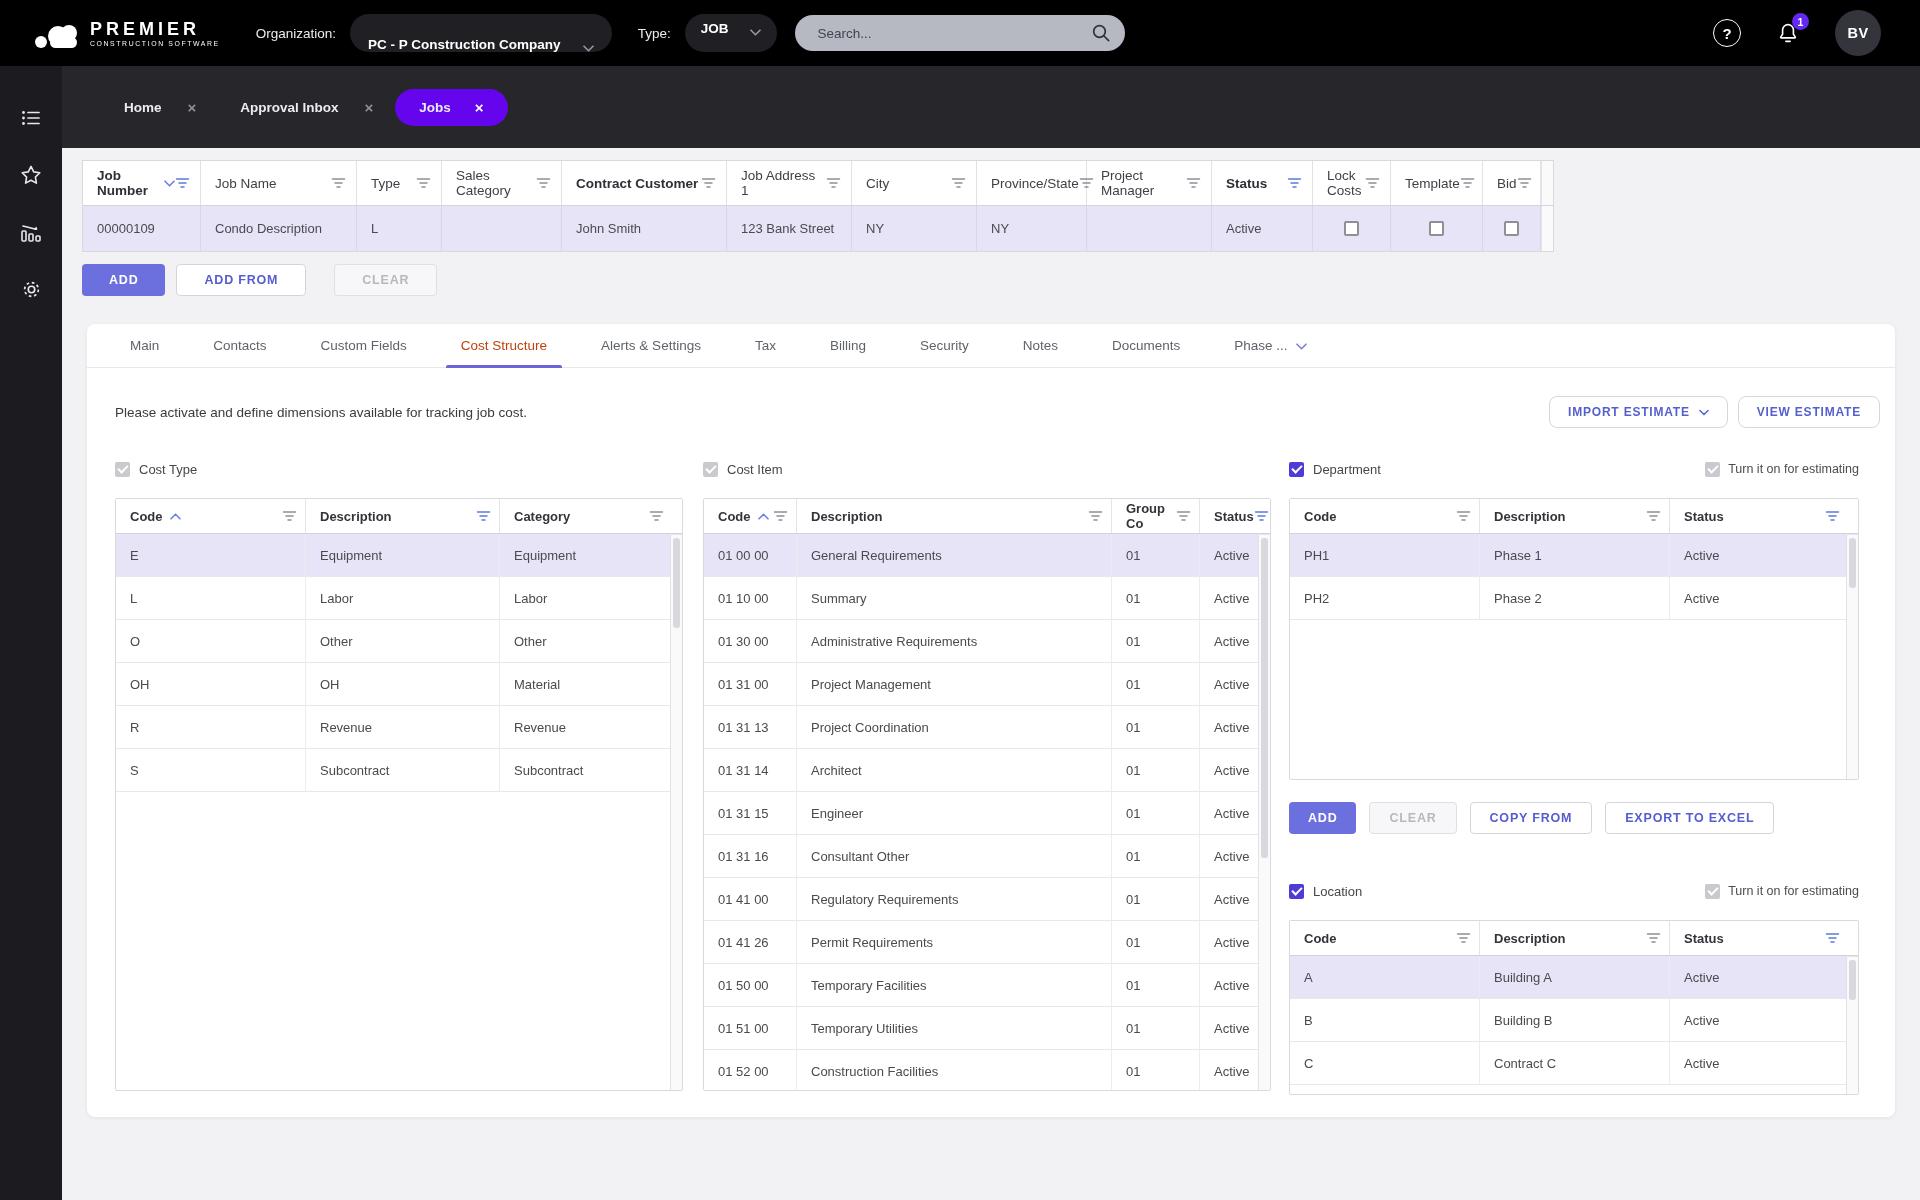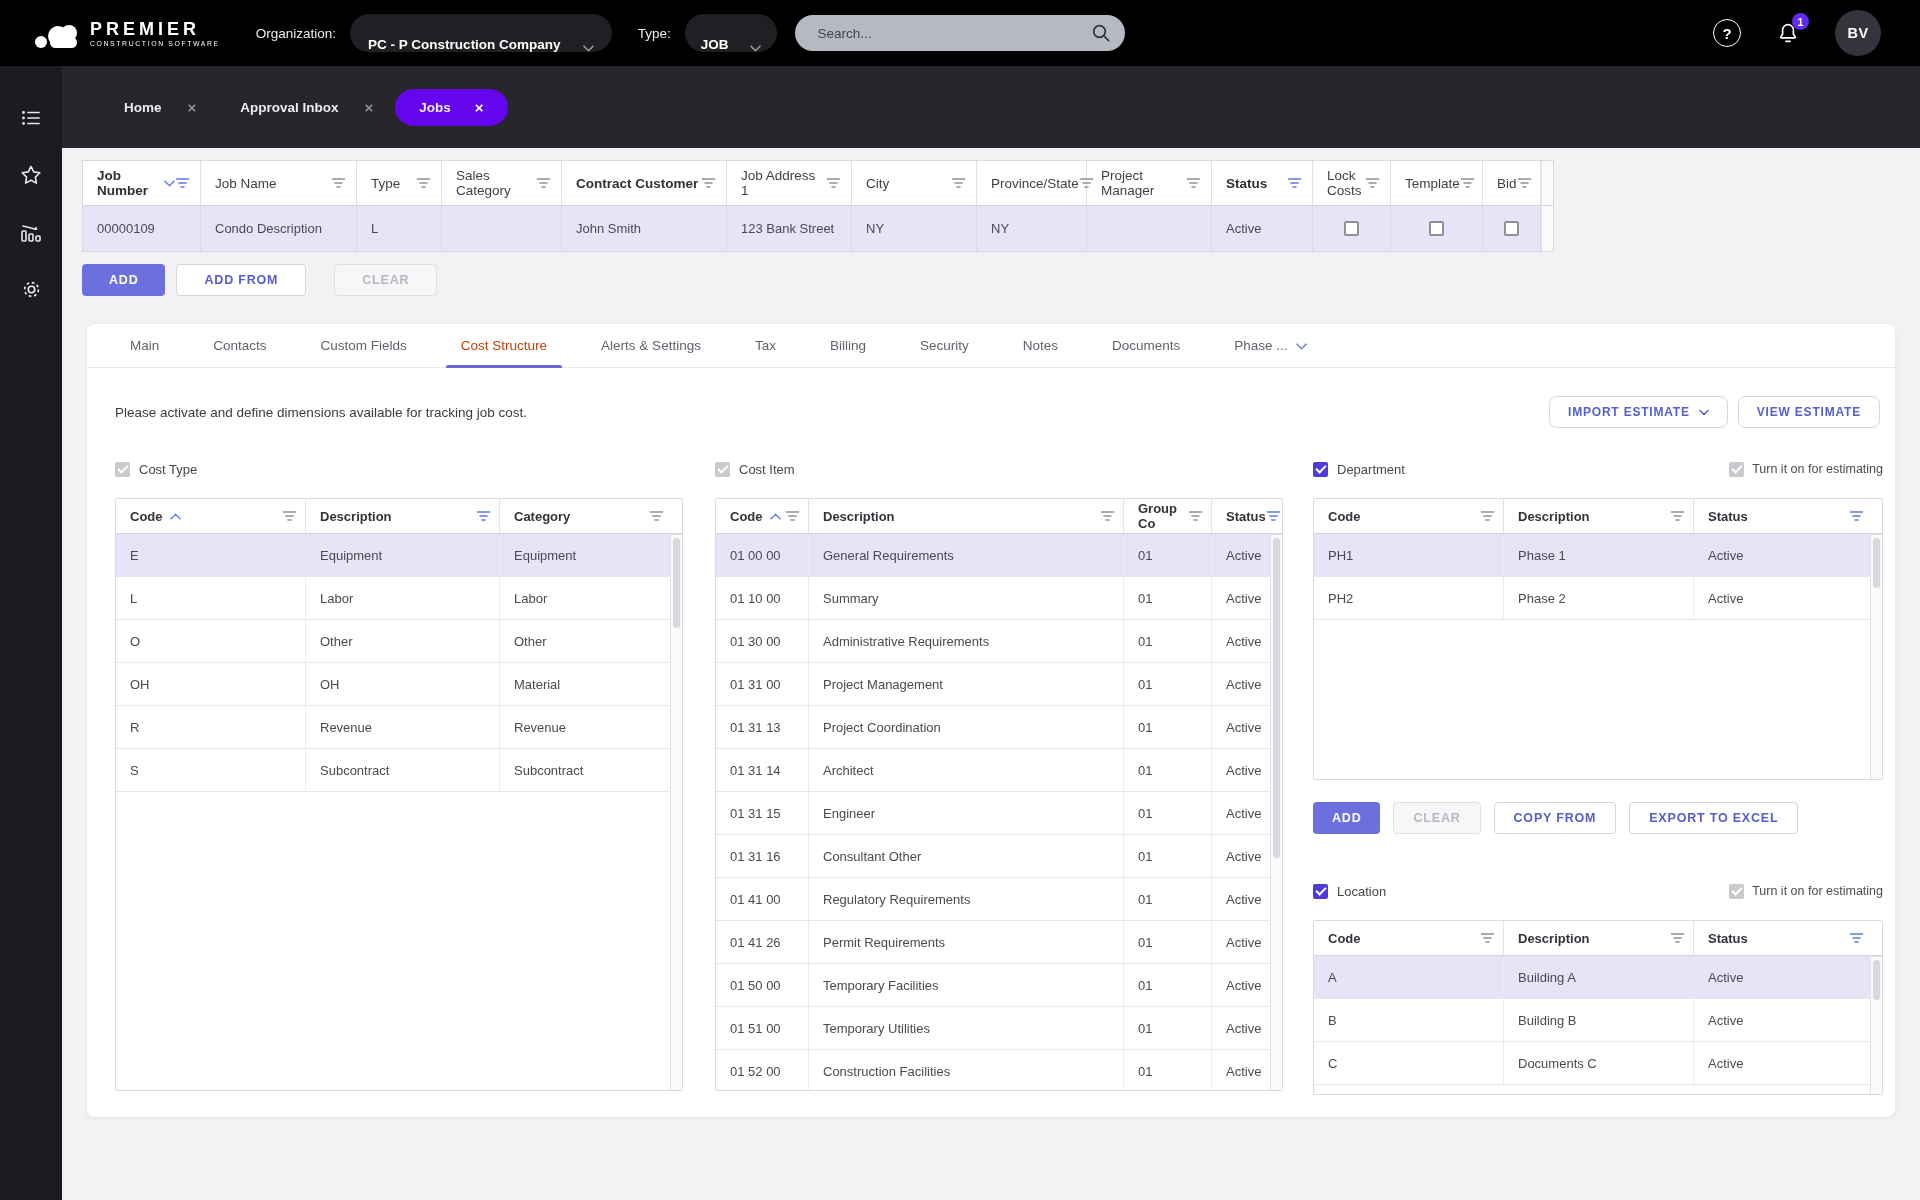--- a/index.html
+++ b/index.html
@@ -58,21 +58,21 @@
   .card{margin:28px 25px 0 25px;width:1808px;height:793px;background:#fff;border-radius:8px;box-shadow:0 1px 4px rgba(0,0,0,.07);position:relative;overflow:hidden;}
   .dtabs{display:flex;align-items:center;height:44px;border-bottom:1px solid #e8e8ec;padding-left:16px;}
   .dtab{position:relative;display:flex;align-items:center;height:44px;padding:12px 27px;font-size:13.5px;color:#5f636b;cursor:pointer;gap:8px;}
   .dtab.active{color:#c2410c;font-weight:400;}
   .dtab.active::after{content:"";position:absolute;left:12px;right:12px;bottom:0;height:3px;background:#6a64d8;border-radius:2px 2px 0 0;}
   .cs-toolbar{display:flex;align-items:center;padding:28px 15px 0 28px;}
   .note{flex:1;margin:0;font-size:13.5px;color:#3a3a40;}
   .est-buttons{display:flex;gap:10px;}
   .ebtn{height:32px;padding:0 18px;border-radius:8px;border:1px solid #d6d6dc;background:#fff;color:#5560cf;font-size:12px;font-weight:700;letter-spacing:.8px;font-family:inherit;cursor:pointer;display:flex;align-items:center;gap:9px;}
   
-  .sections{display:flex;padding:30px 15px 0 28px;gap:32px;}
+  .sections{display:flex;padding:30px 15px 0 28px;gap:20px;}
   .col{flex:none;}
   .sec-head{display:flex;align-items:center;gap:9px;height:22px;margin-bottom:18px;font-size:13px;color:#46464c;}
   .est-wrap{margin-left:auto;display:flex;align-items:center;gap:8px;font-size:12.5px;color:#4c4c52;}
   .cb{width:15px;height:15px;border-radius:2px;position:relative;display:inline-block;flex:none;}
   .cb.off{border:2px solid #8f8f96;background:#fff;}
   .cb.on{background:var(--cbchk);}
   .cb.on.dis{background:#c9c9ce;}
   .cb.on::after{content:"";position:absolute;left:4.5px;top:1.5px;width:4px;height:8px;border:solid #fff;border-width:0 2px 2px 0;transform:rotate(45deg);}
   .dtable{border:1px solid #d9d9de;border-radius:2px;background:#fff;position:relative;display:flex;flex-direction:column;overflow:hidden;}
   .dt-head{display:flex;height:35px;border-bottom:1px solid #d2d2d8;background:#fff;flex:none;}
@@ -108,21 +108,21 @@
     </div>
   </div>
   <span class="hlabel">Organization:</span>
   <button class="pill">
     <span>PC - P Construction Company</span>
     <svg width="11" height="7" viewBox="0 0 11 7">
         <path d="M1 1.2l4.5 4.5L10 1.2" stroke="#9a9aa2" stroke-width="1.6" fill="none" stroke-linecap="round"></path>
       </svg>
   </button>
   <span class="hlabel" style="margin-left:26px;">Type:</span>
-  <button class="pill" style="padding:0 16px;">
+  <button class="pill" style="padding:16px 16px;">
     <span>JOB</span>
     <svg width="11" height="7" viewBox="0 0 11 7">
         <path d="M1 1.2l4.5 4.5L10 1.2" stroke="#9a9aa2" stroke-width="1.6" fill="none" stroke-linecap="round"></path>
       </svg>
   </button>
   <div class="search">
     <input placeholder="Search..." style="">
     <svg width="20" height="20" viewBox="0 0 20 20">
         <circle cx="8.5" cy="8.5" r="5.8" stroke="#2e3138" stroke-width="1.7" fill="none"></circle>
         <path d="M13 13l4.6 4.6" stroke="#2e3138" stroke-width="1.7" stroke-linecap="round"></path>
@@ -689,21 +689,21 @@
               <div class="dt-td" style="width: 190px;">Building A</div>
               <div class="dt-td" style="width: 178px;">Active</div>
             </div>
             <div class="dt-row">
               <div class="dt-td" style="width: 190px;">B</div>
               <div class="dt-td" style="width: 190px;">Building B</div>
               <div class="dt-td" style="width: 178px;">Active</div>
             </div>
             <div class="dt-row">
               <div class="dt-td" style="width: 190px;">C</div>
-              <div class="dt-td" style="width: 190px;">Documents C</div>
+              <div class="dt-td" style="width: 190px;">Contract C</div>
               <div class="dt-td" style="width: 178px;">Active</div>
             </div>
             <div class="vscroll">
               <div class="vthumb" style="height: 40px;"></div>
             </div>
           </div>
         </div>
     </div>
   </section>
 </main>

